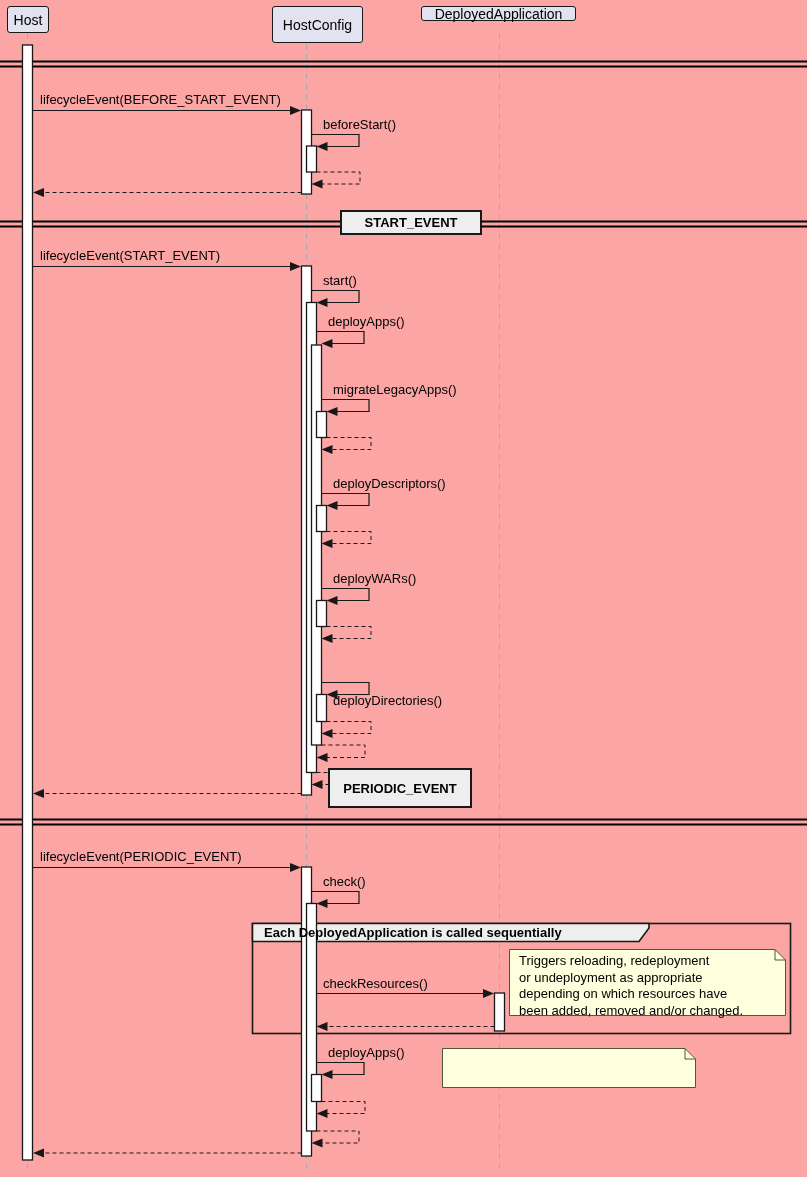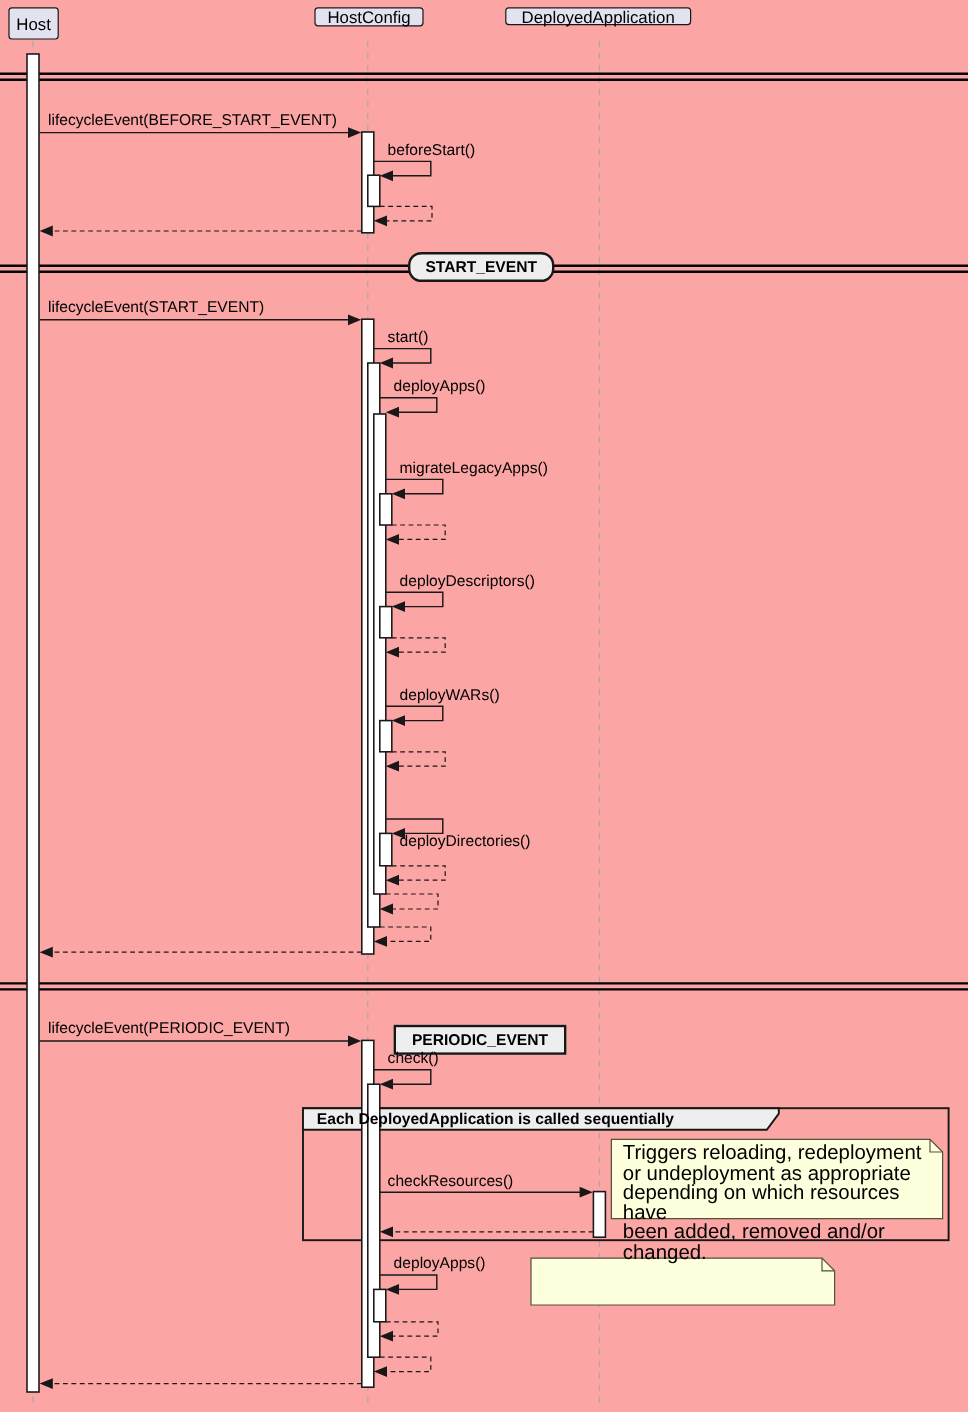--- a/index.html
+++ b/index.html
@@ -17,21 +17,21 @@
   .noteshape{fill:var(--note-fill,#FEFFDD);stroke:#52523E;stroke-width:1;}
   .notefold{fill:none;stroke:#52523E;stroke-width:1;}
   .participant{position:absolute;background:var(--participant-fill,#E2E2F0);
     border:1.5px solid var(--border,#181818);border-radius:3px;box-sizing:border-box;
     display:flex;align-items:center;justify-content:center;font-size:14px;}
   .divider-label{position:absolute;background:var(--divider-fill,#EEEEEE);
     border:2px solid var(--border,#181818);box-sizing:border-box;font-weight:bold;font-size:13px;
     display:flex;align-items:center;justify-content:center;white-space:nowrap;}
   .msg-label{position:absolute;font-size:13px;white-space:nowrap;}
   .group-title{position:absolute;font-weight:bold;font-size:13px;white-space:nowrap;}
-  .note-text{position:absolute;font-size:17px;line-height:16.5px;white-space:pre-line;}
+  .note-text{position:absolute;font-size:13px;line-height:16.5px;white-space:pre-line;}
 </style>
 </head>
 <body>
 
 <div class="canvas">
 
 <svg width="807" height="1177" viewBox="0 0 807 1177">
 
   <line class="lifeline" x1="27.5" y1="34" x2="27.5" y2="1172"></line>
   <line class="lifeline" x1="306.5" y1="34" x2="306.5" y2="1172"></line>
@@ -120,29 +120,29 @@
   <polygon class="head" points="33,793.5 44,789 44,798"></polygon>
   <path class="ret" d="M494.5,1026.5 H326"></path>
   <polygon class="head" points="316.5,1026.5 327.5,1022 327.5,1031"></polygon>
   <path class="ret" d="M301.5,1153 H43"></path>
   <polygon class="head" points="33,1153 44,1148.5 44,1157.5"></polygon>
 </svg>
 
 <div class="participant" style="left:7px;top:6px;width:42px;height:27px;">
       <span>Host</span>
     </div>
-<div class="participant" style="left:262px;top:6px;width:91px;height:16px;">
+<div class="participant" style="left:272px;top:6px;width:91px;height:37px;">
       <span>HostConfig</span>
     </div>
 <div class="participant" style="left:421px;top:6px;width:155px;height:15px;">
       <span>DeployedApplication</span>
     </div>
 
-<div class="divider-label" style="left:340px;top:210px;width:122px;height:25px;border-radius:11px;">START_EVENT</div>
-<div class="divider-label" style="left:328px;top:854px;width:144px;height:25px;">PERIODIC_EVENT</div>
+<div class="divider-label" style="left:340px;top:210px;width:142px;height:25px;">START_EVENT</div>
+<div class="divider-label" style="left:328px;top:768px;width:144px;height:40px;">PERIODIC_EVENT</div>
 
 <div class="msg-label" style="left:40px;top:92px;">lifecycleEvent(BEFORE_START_EVENT)</div>
 <div class="msg-label" style="left:323px;top:117px;">beforeStart()</div>
 <div class="msg-label" style="left:40px;top:248px;">lifecycleEvent(START_EVENT)</div>
 <div class="msg-label" style="left:323px;top:273px;">start()</div>
 <div class="msg-label" style="left:328px;top:314px;">deployApps()</div>
 <div class="msg-label" style="left:333px;top:382px;">migrateLegacyApps()</div>
 <div class="msg-label" style="left:333px;top:476px;">deployDescriptors()</div>
 <div class="msg-label" style="left:333px;top:571px;">deployWARs()</div>
 <div class="msg-label" style="left:333px;top:665px;margin-top:28px;">deployDirectories()</div>

